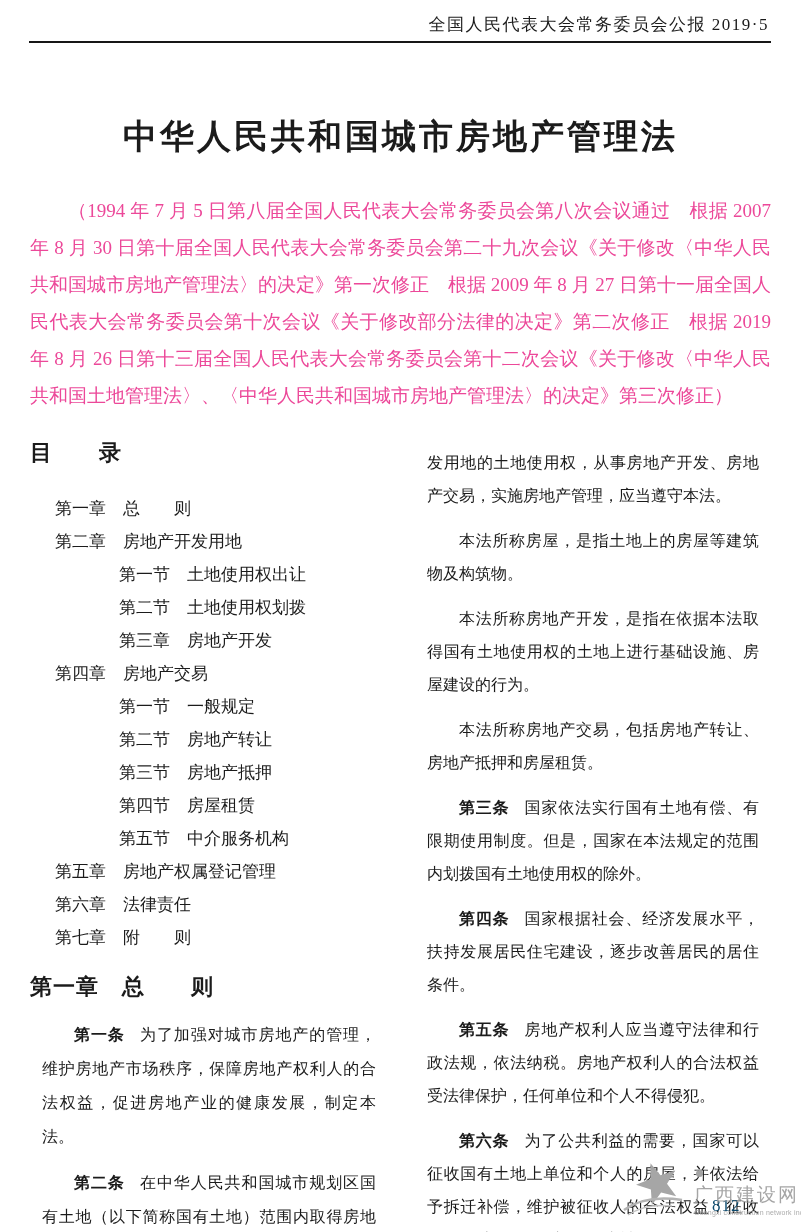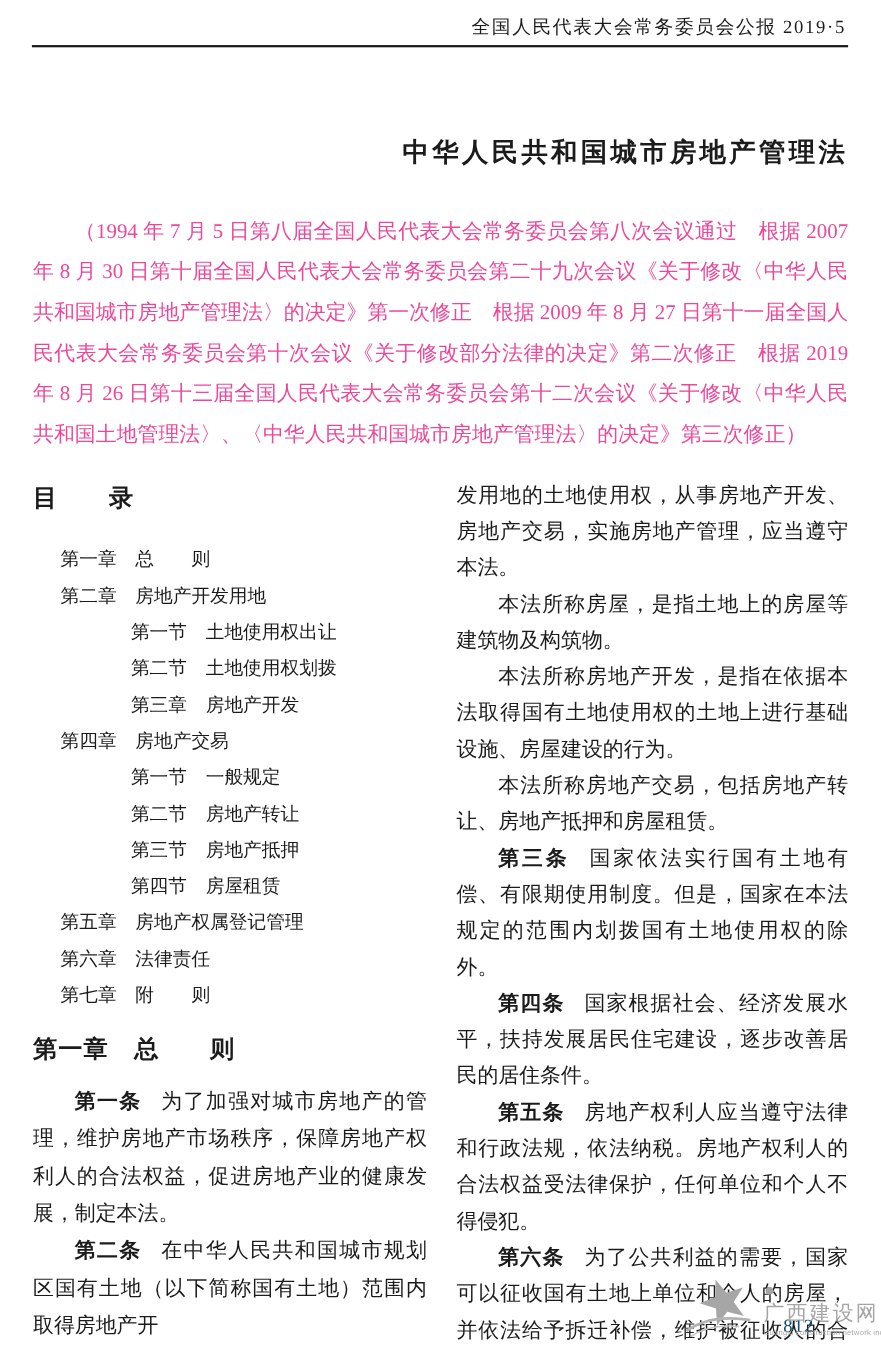--- a/index.html
+++ b/index.html
@@ -12,22 +12,22 @@
   .gazette-header{
     position:absolute;top:13px;right:32px;
     font-size:17px;letter-spacing:1.5px;color:#1b1b1b;white-space:nowrap;
   }
   .header-rule{
     position:absolute;top:41px;left:29px;width:742px;height:0;
     border-top:2px solid #161616;
   }
   .law-title{
     position:absolute;top:116px;left:30px;width:741px;margin:0;
-    text-align:right;font-size:24px;line-height:46px;font-weight:bold;
-    letter-spacing:3px;font-family:Liberation Serif, serif;
+    text-align:center;font-size:34px;line-height:46px;font-weight:bold;
+    letter-spacing:3px;font-family:Liberation Mono, monospace;
   }
   .preamble{
     position:absolute;top:192px;left:30px;width:741px;margin:0;
     font-size:19px;line-height:37px;text-indent:2em;text-align:justify;
     color:#ec4899;
   }
 
   .col{position:absolute;top:428px;}
   .col-left{left:30px;width:358px;}
   .col-right{left:415px;width:356px;padding-top:6px;}
@@ -38,21 +38,21 @@
   }
   .toc-heading{margin-top:12px;}
   .chapter-heading{margin-top:20px;}
 
   ul.toc{list-style:none;margin:26px 0 0 0;padding:0;}
   ul.toc li{font-size:17px;line-height:33px;white-space:nowrap;}
   ul.toc li.chapter{padding-left:25px;}
   ul.toc li.section{padding-left:89px;}
 
   .articles{margin-top:18px;}
-  .para{margin:0;text-align:justify;font-size:19px;}
+  .para{margin:12px;text-align:justify;font-size:16px;}
   .col-left .para{line-height:34px;}
   .col-right .para{line-height:33px;}
   .indent{text-indent:2em;}
   .art-num{
     font-family:"Liberation Sans","DejaVu Sans",sans-serif;
     font-weight:bold;margin-right:0.95em;
   }
 
   .pagenum{
     position:absolute;left:712px;top:1196px;z-index:1;
@@ -95,20 +95,21 @@
       <li class="chapter">第一章　总　　则</li>
       <li class="chapter">第二章　房地产开发用地</li>
       <li class="section">第一节　土地使用权出让</li>
       <li class="section">第二节　土地使用权划拨</li>
       <li class="section">第三章　房地产开发</li>
       <li class="chapter">第四章　房地产交易</li>
       <li class="section">第一节　一般规定</li>
       <li class="section">第二节　房地产转让</li>
       <li class="section">第三节　房地产抵押</li>
       <li class="section">第四节　房屋租赁</li>
+      <li class="section">第五节　中介服务机构</li>
       <li class="chapter">第五章　房地产权属登记管理</li>
       <li class="chapter">第六章　法律责任</li>
       <li class="chapter">第七章　附　　则</li>
     </ul>
 
     <h2 class="sec-heading chapter-heading">第一章　总　　则</h2>
 
     <div class="articles">
       <p class="para indent"><b class="art-num">第一条</b><span>为了加强对城市房地产的管理，维护房地产市场秩序，保障房地产权利人的合法权益，促进房地产业的健康发展，制定本法。</span></p>
       <p class="para indent"><b class="art-num">第二条</b><span>在中华人民共和国城市规划区国有土地（以下简称国有土地）范围内取得房地产开</span></p>

